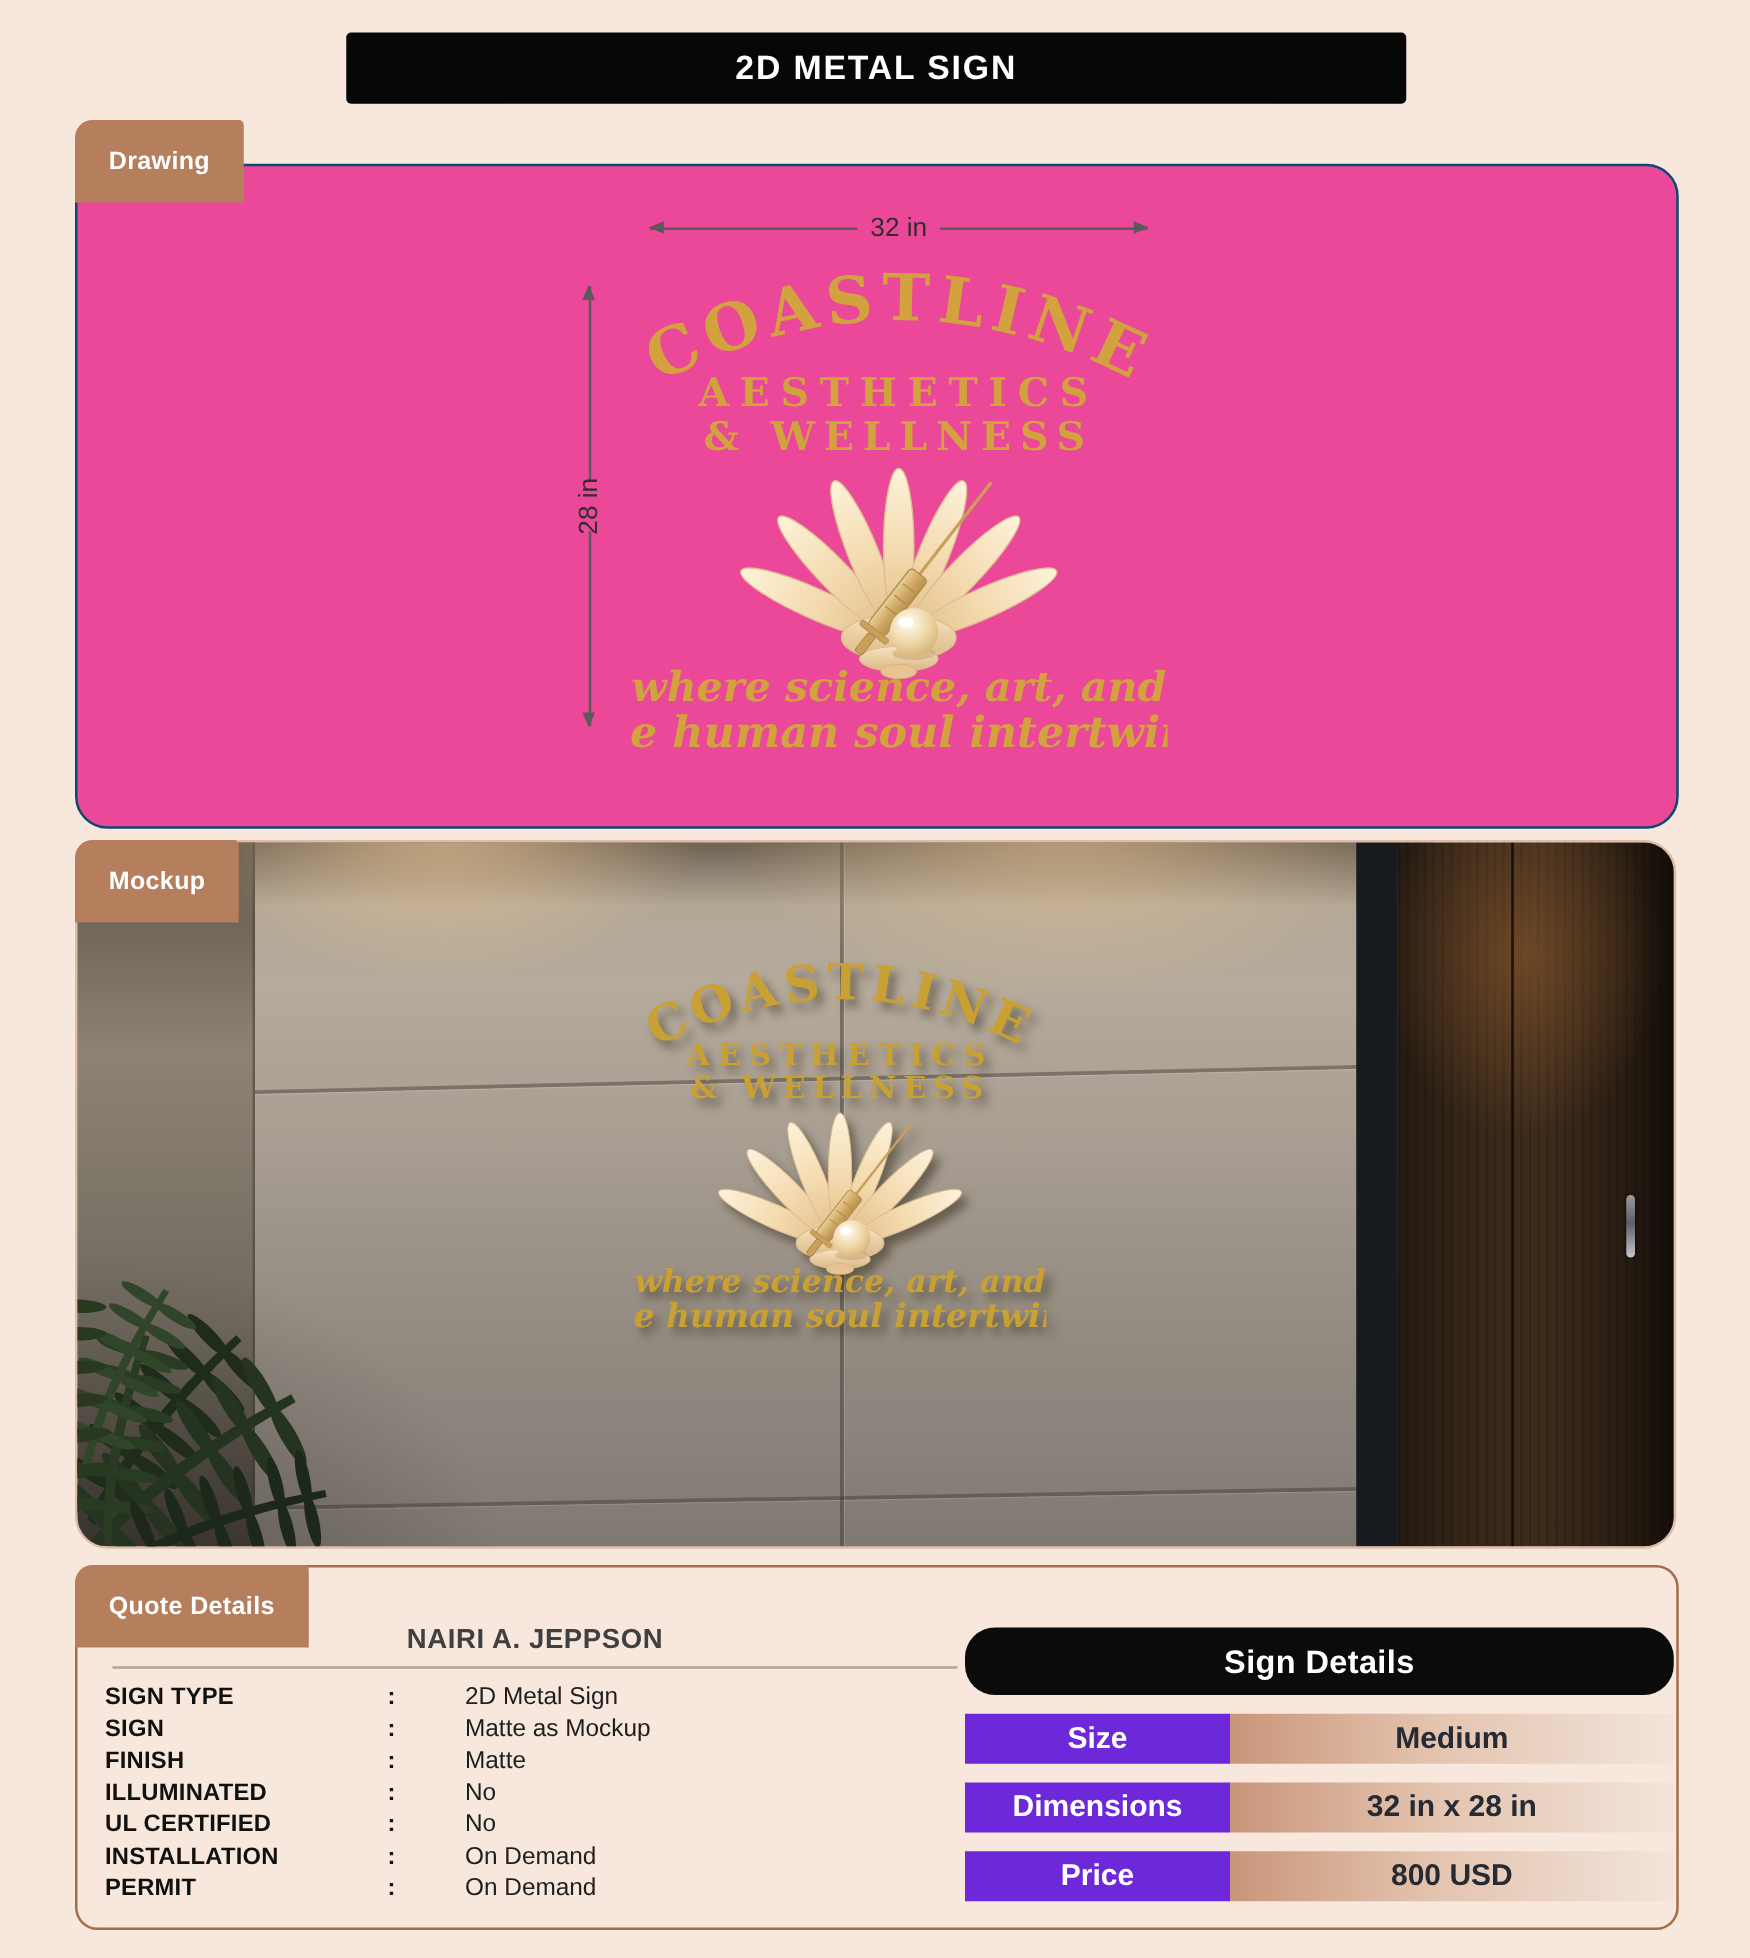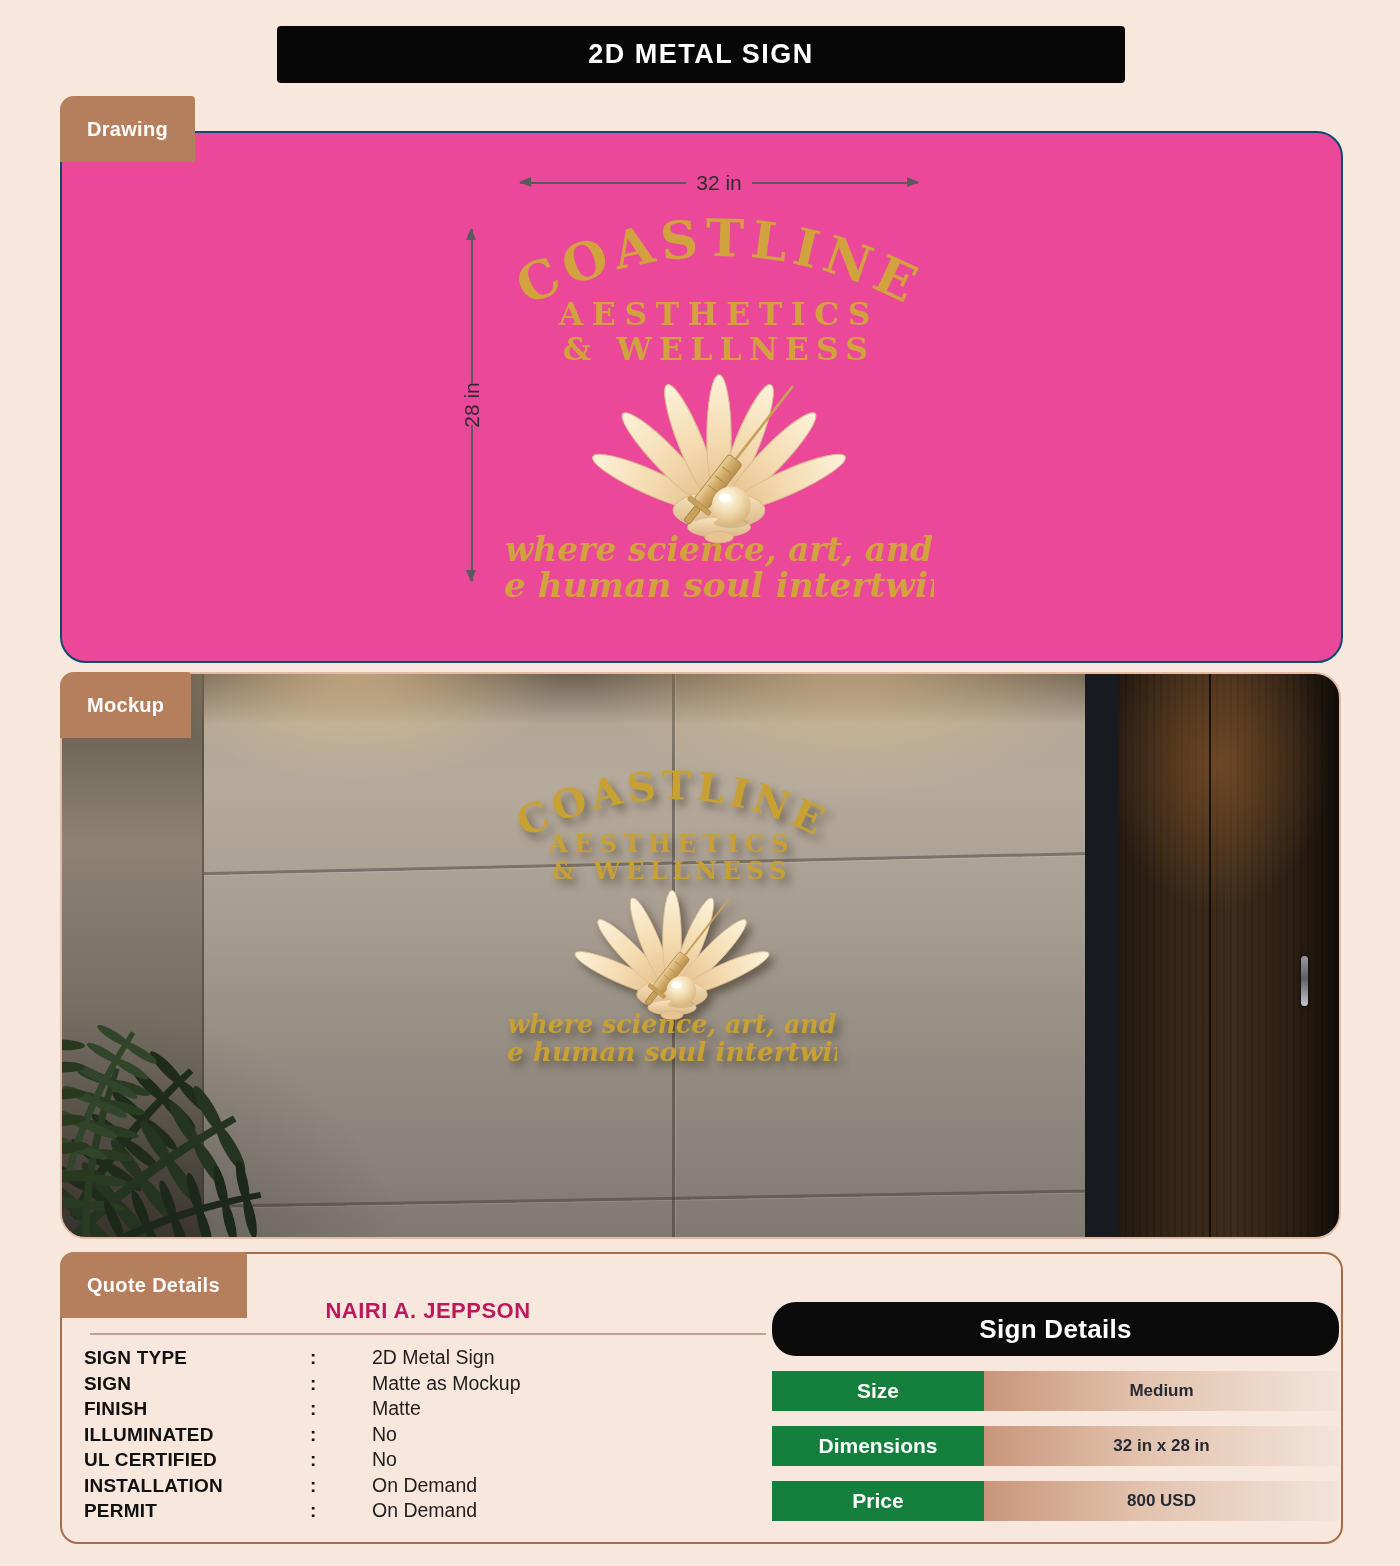--- a/index.html
+++ b/index.html
@@ -73,35 +73,35 @@
     background:linear-gradient(180deg,#9a9aa0,#5e5f66 45%,#c6c7cc);box-shadow:0 0 4px rgba(0,0,0,.6);}
   .plant{position:absolute;left:-12px;bottom:-14px;width:250px;height:350px;z-index:4;}
   .mock-logo{position:absolute;left:445px;top:86px;width:330px;height:308px;z-index:5;
     filter:drop-shadow(5px 6px 4px rgba(35,27,12,.45));}
 
   
   .quote-panel{top:1252px;height:292px;}
   .quote-body{position:absolute;left:0;top:0;width:1279px;height:288px;background:#f8e7dc;
     border:2px solid #a56e48;border-radius:18px;}
   .customer{position:absolute;left:22px;top:44px;width:688px;}
-  .customer-name{text-align:center;font-size:22px;font-weight:bold;color:#be185d;letter-spacing:.5px;}
+  .customer-name{text-align:center;font-size:22px;font-weight:bold;color:#404040;letter-spacing:.5px;}
   .customer-hr{border:none;border-top:2px solid #bba093;margin:9px 6px 10px 6px;}
   .spec-row{display:grid;grid-template-columns:182px 18px 1fr;align-items:baseline;line-height:25.5px;gap:44px;}
   .spec-label{font-weight:bold;font-size:19px;color:#111;letter-spacing:.2px;}
   .spec-colon{font-weight:bold;font-size:19px;color:#111;}
   .spec-value{font-size:19.5px;color:#1e1e1e;}
   .sign-details{position:absolute;left:710px;top:48px;width:567px;}
   .sd-header{height:54px;background:#0b0b0b;border-radius:24px;display:flex;align-items:center;
     justify-content:center;}
   .sd-header span{color:#fff;font-size:26px;font-weight:bold;letter-spacing:.3px;}
   .sd-row{display:flex;height:40px;margin-top:15px;}
-  .sd-label{width:212px;background:#15803d;color:#fff;font-size:21px;font-weight:bold;
+  .sd-label{width:212px;background:#6d28d9;color:#fff;font-size:24px;font-weight:bold;
     display:flex;align-items:center;justify-content:center;}
   .sd-value{flex:1;background:linear-gradient(90deg,#c9957a 0%,#e3c3ae 45%,#f2e4da 100%);
-    color:#262a33;font-size:17px;font-weight:bold;display:flex;align-items:center;justify-content:center;}
+    color:#262a33;font-size:24px;font-weight:bold;display:flex;align-items:center;justify-content:center;}
 </style>
 </head>
 <body>
 
 <div class="page">
 
   <div class="title-bar">
     <span>2D METAL SIGN</span>
   </div>
 

